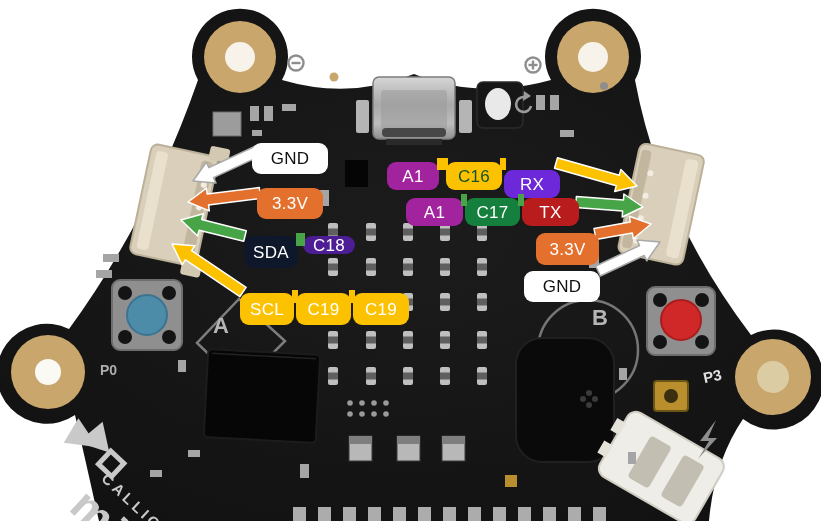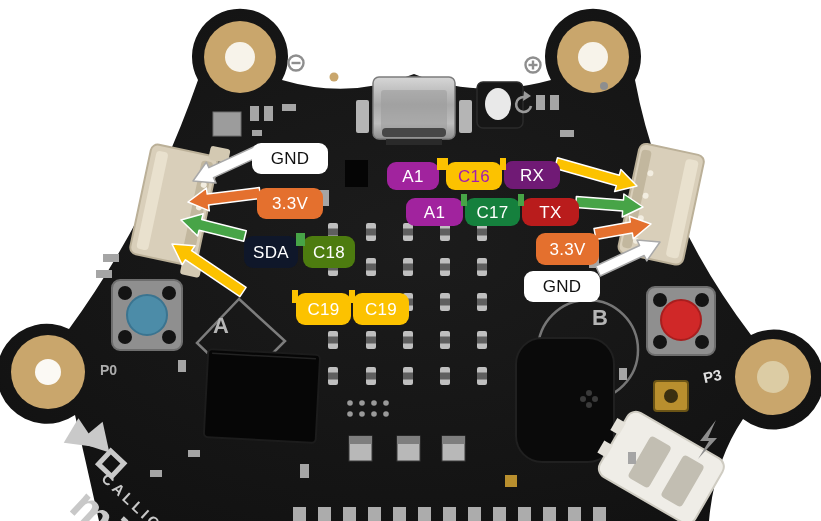--- a/index.html
+++ b/index.html
@@ -291,26 +291,27 @@
       <polygon points="554.5,168.3 616.3,185.8 614.6,191.6 637.0,186.0 620.9,169.5 619.3,175.2 557.5,157.7" fill="#FCC200" stroke="#FFFFFF" stroke-width="1.5" stroke-linejoin="round"></polygon>
       <polygon points="575.6,207.5 622.6,211.0 622.2,217.0 643.0,207.0 623.9,194.0 623.5,200.0 576.4,196.5" fill="#47A447" stroke="#FFFFFF" stroke-width="1.5" stroke-linejoin="round"></polygon>
       <polygon points="596.0,239.4 632.3,232.9 633.3,238.8 651.0,224.0 629.3,216.2 630.3,222.1 594.0,228.6" fill="#E4702E" stroke="#FFFFFF" stroke-width="1.5" stroke-linejoin="round"></polygon>
       <polygon points="600.3,276.0 644.2,255.5 646.8,260.9 660.0,242.0 637.0,240.1 639.6,245.5 595.7,266.0" fill="#FFFFFF" stroke="#A9A9A9" stroke-width="1.5" stroke-linejoin="round"></polygon>
     </svg>
 
   <div id="labels-layer">
       <div class="pin-label" style="left: 252px; top: 131px; width: 76px; height: 31px; background: rgb(255, 255, 255); color: rgb(17, 17, 17);">GND</div>
       <div class="pin-label" style="left: 257px; top: 176px; width: 66px; height: 31px; background: rgb(228, 112, 46); color: rgb(255, 255, 255);">3.3V</div>
       <div class="pin-label" style="left: 244px; top: 224px; width: 54px; height: 32px; background: #0f172a; color: rgb(255, 255, 255);">SDA</div>
-      <div class="pin-label" style="left: 303px; top: 224px; width: 52px; height: 32px; background: #4d7c0f; color: rgb(255, 255, 255);">C18</div>
+      <div class="pin-label" style="left: 303px; top: 224px; width: 52px; height: 18px; background: #4c1d95; color: rgb(255, 255, 255);">C18</div>
+      <div class="pin-label" style="left: 240px; top: 281px; width: 54px; height: 32px; background: rgb(252, 194, 0); color: rgb(255, 255, 255);">SCL</div>
       <div class="pin-label" style="left: 296px; top: 281px; width: 55px; height: 32px; background: rgb(252, 194, 0); color: rgb(255, 255, 255);">C19</div>
       <div class="pin-label" style="left: 353px; top: 281px; width: 56px; height: 32px; background: rgb(252, 194, 0); color: rgb(255, 255, 255);">C19</div>
       <div class="pin-label" style="left: 387px; top: 150px; width: 52px; height: 28px; background: rgb(161, 35, 158); color: rgb(255, 255, 255);">A1</div>
-      <div class="pin-label" style="left: 446px; top: 150px; width: 56px; height: 28px; background: rgb(252, 194, 0); color: #a21caf;">C16</div>
-      <div class="pin-label" style="left: 504px; top: 149px; width: 56px; height: 28px; background: #701a75; color: rgb(255, 255, 255);">RX</div>
+      <div class="pin-label" style="left: 446px; top: 150px; width: 56px; height: 28px; background: rgb(252, 194, 0); color: #14532d;">C16</div>
+      <div class="pin-label" style="left: 504px; top: 158px; width: 56px; height: 28px; background: #6d28d9; color: rgb(255, 255, 255);">RX</div>
       <div class="pin-label" style="left: 406px; top: 186px; width: 57px; height: 28px; background: rgb(161, 35, 158); color: rgb(255, 255, 255);">A1</div>
       <div class="pin-label" style="left: 465px; top: 186px; width: 55px; height: 28px; background: #15803d; color: rgb(255, 255, 255);">C17</div>
       <div class="pin-label" style="left: 522px; top: 186px; width: 57px; height: 28px; background: #b91c1c; color: rgb(255, 255, 255);">TX</div>
       <div class="pin-label" style="left: 536px; top: 221px; width: 63px; height: 32px; background: rgb(228, 112, 46); color: rgb(255, 255, 255);">3.3V</div>
       <div class="pin-label" style="left: 524px; top: 259px; width: 76px; height: 31px; background: rgb(255, 255, 255); color: rgb(17, 17, 17);">GND</div>
       <div class="pin-tab" style="left: 296px; top: 233px; width: 9px; height: 13px; background: rgb(71, 164, 71);"></div>
       <div class="pin-tab" style="left: 292px; top: 290px; width: 6px; height: 13px; background: rgb(252, 194, 0);"></div>
       <div class="pin-tab" style="left: 349px; top: 290px; width: 6px; height: 13px; background: rgb(252, 194, 0);"></div>
       <div class="pin-tab" style="left: 437px; top: 158px; width: 11px; height: 12px; background: rgb(252, 194, 0);"></div>
       <div class="pin-tab" style="left: 500px; top: 158px; width: 6px; height: 12px; background: rgb(252, 194, 0);"></div>

